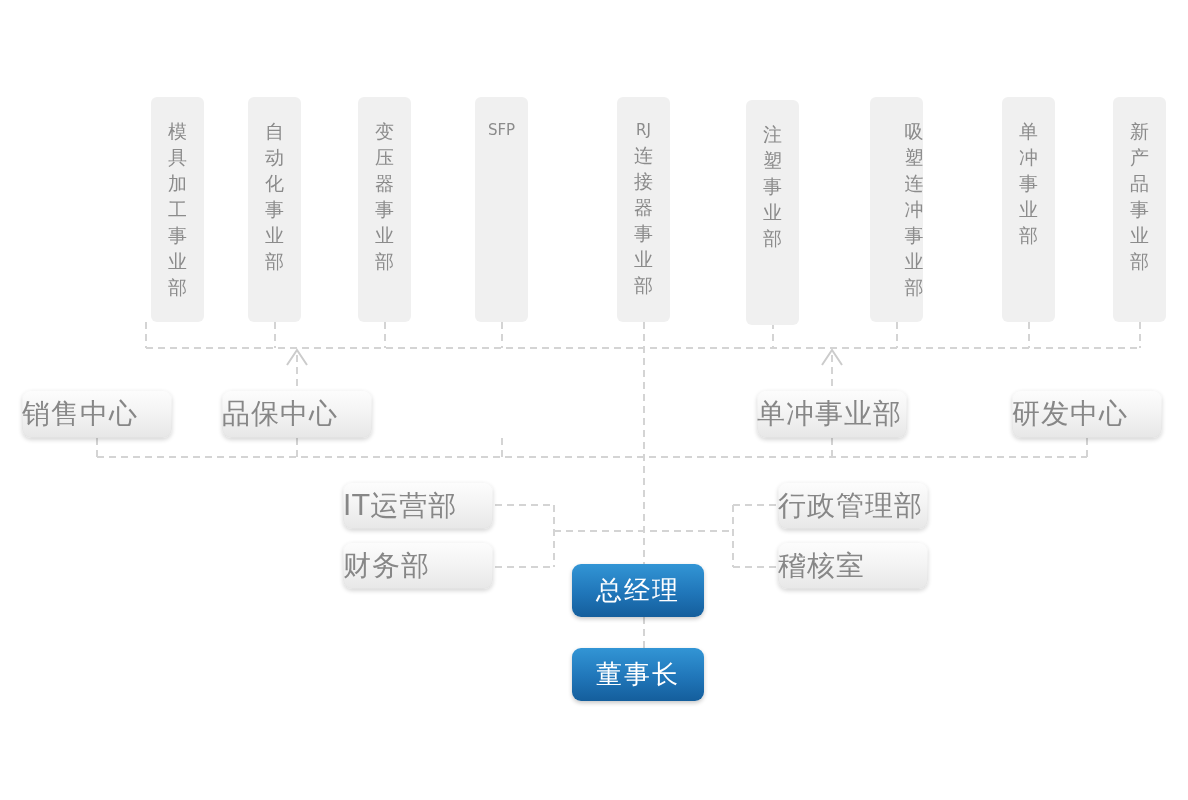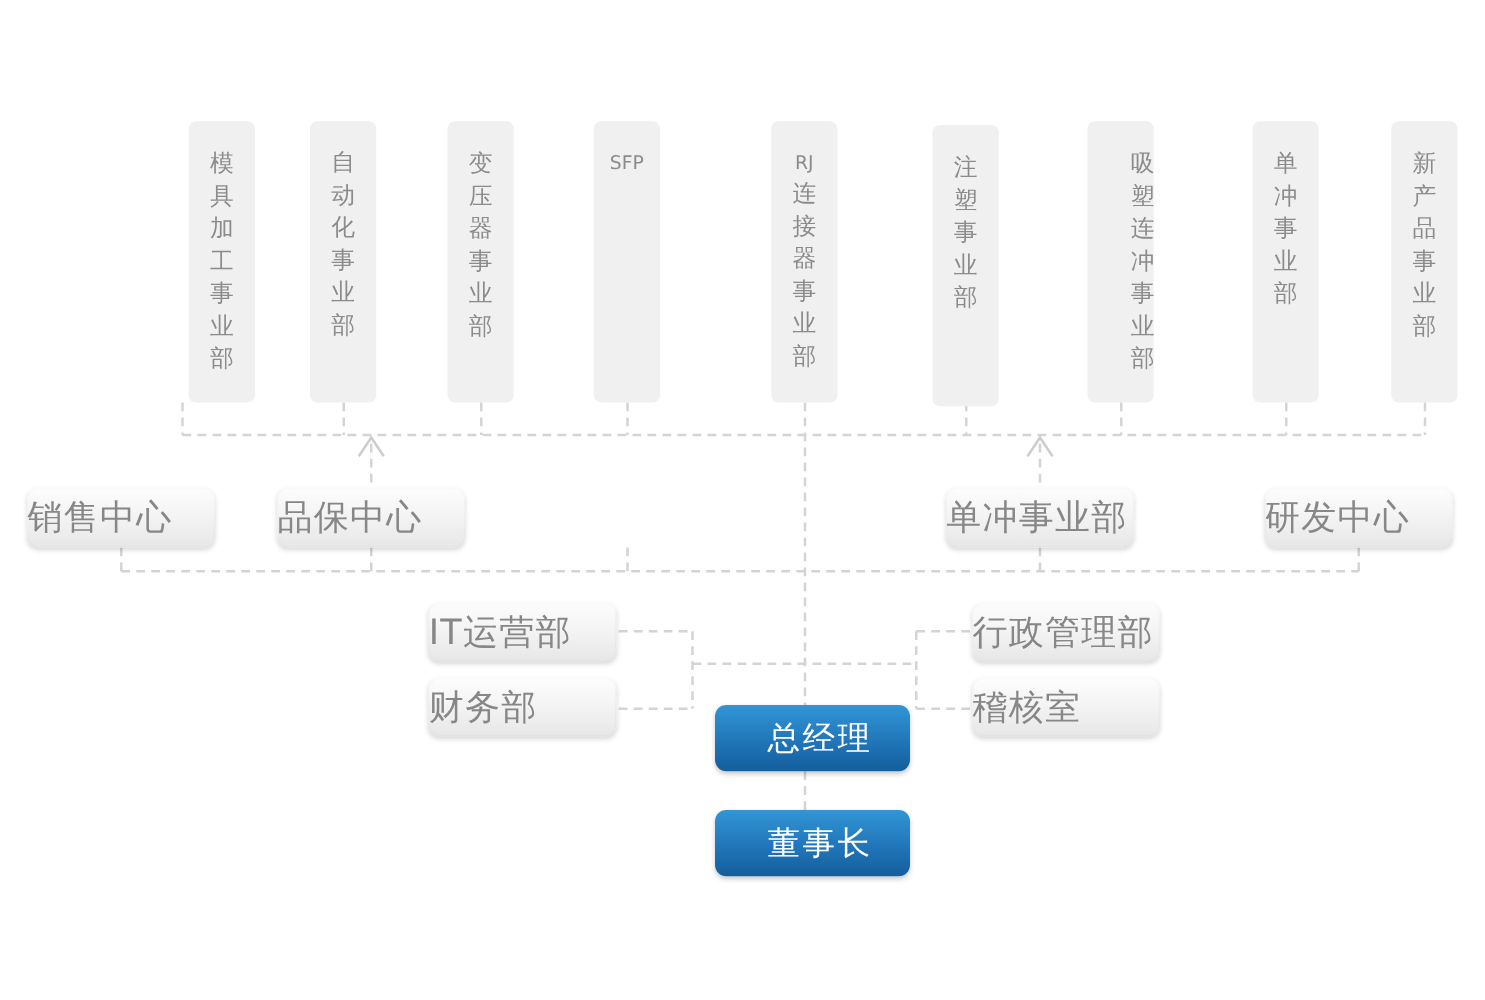--- a/index.html
+++ b/index.html
@@ -61,32 +61,31 @@
     display: flex;
     align-items: center;
     justify-content: flex-start;
   }
   .dept {
     height: 47px;
   }
   
   .exec-box {
     position: absolute;
-    width: 144px;
+    width: 132px;
     height: 53px;
     background: linear-gradient(180deg, #3295d5 0%, #2076b9 55%, #145e9c 100%);
     border-radius: 9px;
     box-shadow: 0 2px 4px rgba(0,0,0,0.22);
     color: #ffffff;
     font-size: 26px;
     letter-spacing: 2px;
     display: flex;
     align-items: center;
     justify-content: center;
-    padding-left: 12px;
   }
 </style>
 </head>
 <body>
 
 <div class="canvas">
 
   <svg class="connectors" viewBox="0 0 1188 800" xmlns="http://www.w3.org/2000/svg">
     <g stroke="#d4d4d4" stroke-width="2" fill="none" stroke-dasharray="7 5">
 
@@ -137,21 +136,21 @@
 
     <g stroke="#cccccc" stroke-width="2" fill="none">
       <polyline points="287,365 297,350 307,365"></polyline>
       <polyline points="822,365 832,350 842,365"></polyline>
     </g>
   </svg>
 
   <div class="unit-box" style="left:120px; top:97px;margin-left:31px;">
     <span class="vtext">模具加工事业部</span>
   </div>
-  <div class="unit-box" style="left:248px; top:97px;font-family:Liberation Mono, monospace;">
+  <div class="unit-box" style="left:248px; top:97px;">
     <span class="vtext">自动化事业部</span>
   </div>
   <div class="unit-box" style="left:358px; top:97px;">
     <span class="vtext">变压器事业部</span>
   </div>
   <div class="unit-box" style="left:475px; top:97px;gap:46px;">
     <span class="prefix">SFP</span>
   </div>
   <div class="unit-box" style="left:617px; top:97px;">
     <span class="prefix">RJ</span>

